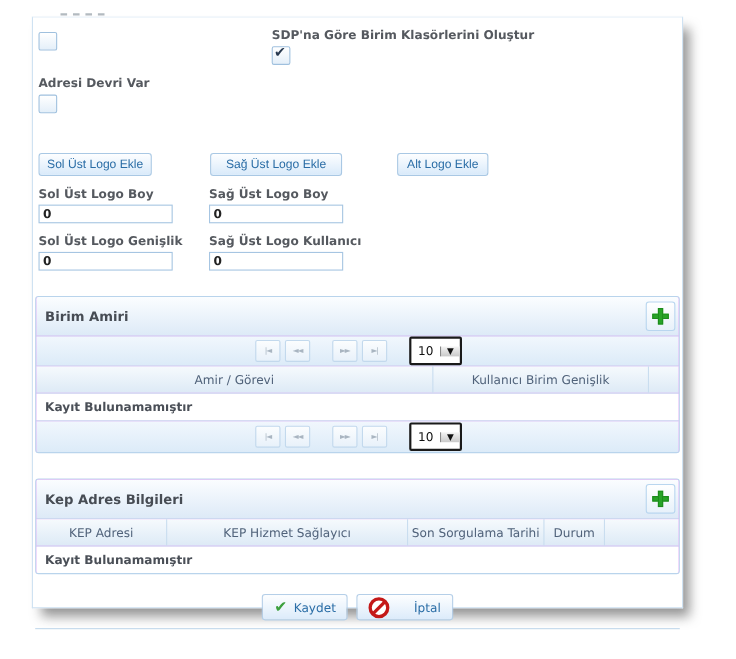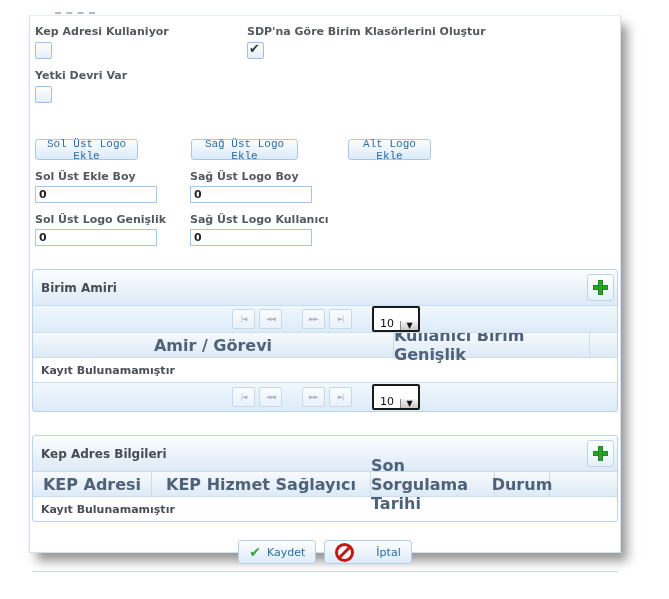--- a/index.html
+++ b/index.html
@@ -18,23 +18,23 @@
   .cb-row{display:flex;padding-left:3px;}
   .cb-group{display:flex;flex-direction:column;}
   .cb-group.first{width:212px;}
   .checkbox{width:15px;height:15px;margin-top:4px;border:1px solid #9fc0de;border-radius:2px;
     background:linear-gradient(#ffffff,#e4eff9);position:relative;cursor:pointer;}
   .checkbox .tick{position:absolute;left:1px;top:-2px;font-size:13px;font-weight:700;color:#28394f;line-height:15px;}
 
   .btn-row{display:flex;margin-top:36px;padding-left:3px;}
   .btn{box-sizing:border-box;height:21px;border:1px solid #a9c8e4;border-radius:3px;
     background:linear-gradient(#fdfeff,#d9eafa);color:#2a6da6;font-size:11px;
-    font-family:Liberation Mono, monospace;display:flex;align-items:center;justify-content:center;cursor:pointer;}
+    font-family:Liberation Sans, sans-serif;display:flex;align-items:center;justify-content:center;cursor:pointer;}
   .btn.b1{width:103px;}
-  .btn.b2{width:107px;margin-left:53px;}
+  .btn.b2{width:120px;margin-left:53px;}
   .btn.b3{width:83px;margin-left:50px;}
 
   .fld-row{display:flex;padding-left:3px;}
   .fld-col{width:155px;}
   .fld-lbl{margin-top:10px;}
   .txt-input{box-sizing:border-box;margin-top:3px;width:122px;height:17px;border:1px solid #a6c5e2;
     font-family:inherit;font-size:11px;font-weight:700;color:#222;padding:0 3px;background:#fff;}
 
   .panel{margin-top:23px;border:1px solid #b9d4ec;border-radius:3px;background:#f0abfc;overflow:hidden;}
   .panel.kep{}
@@ -48,28 +48,28 @@
   .plus::after{content:'';position:absolute;left:5px;top:0;width:5px;height:15px;background:#27a427;box-shadow:0 0 0 1px #1d8a1d inset;}
 
   .pagbar{height:26px;background:linear-gradient(#f1f7fd,#dcebf8);border-bottom:1px solid #cfe1f1;
     display:flex;align-items:center;justify-content:center;position:relative;}
   .pagbar.bottom{height:28px;border-bottom:none;border-top:1px solid #cfe1f1;}
   .pbtn{width:21px;height:18px;margin:0 2px;border:1px solid #c3d9ed;border-radius:2px;
     background:linear-gradient(#fbfdfe,#e8f1fa);color:#a9b5c1;font-size:7px;font-family:inherit;
     display:flex;align-items:center;justify-content:center;cursor:default;letter-spacing:-1px;}
   .pgap{width:16px;}
   .select-fake{margin-left:18px;height:22px;border:2px solid #1a1a1a;border-radius:2px;background:#fff;
-    display:flex;align-items:flex-end;cursor:pointer;}
+    display:flex;align-items:center;cursor:pointer;}
   .select-val{width:26px;display:flex;align-items:center;justify-content:center;font-size:11px;color:#111;}
   .select-arrow{width:17px;background:linear-gradient(#f4f4f4,#c9c9c9);border-left:1px solid #8a8a8a;
     display:flex;align-items:center;justify-content:center;font-size:8px;color:#111;}
 
   .thead{display:flex;background:linear-gradient(#f6fafd,#ddeaf6);border-bottom:1px solid #c9ddef;}
   .th{box-sizing:border-box;height:24px;display:flex;align-items:center;justify-content:center;
-    font-size:16px;font-weight:700;color:#50627a;border-right:1px solid #c9ddef;}
+    font-size:11px;font-weight:400;color:#50627a;border-right:1px solid #c9ddef;}
   .th:last-child{border-right:none;}
   .trow{height:24px;display:flex;align-items:center;background:#fff;}
   .trow .empty-msg{font-size:11px;font-weight:700;color:#4a4f57;padding-left:8px;}
 
   .actions{display:flex;justify-content:center;margin-top:18px;}
   .action-btn{box-sizing:border-box;height:24px;border:1px solid #b5cfe8;border-radius:3px;
     background:linear-gradient(#fdfeff,#dcebfa);color:#2a6da6;font-size:11px;font-family:inherit;
     display:flex;align-items:center;padding:0 10px;cursor:pointer;}
   .action-btn + .action-btn{margin-left:8px;gap:16px;}
   .check-ic{color:#3da03d;font-size:14px;font-weight:700;margin-right:6px;line-height:1;}
@@ -81,45 +81,44 @@
 </head>
 <body>
 
 <div class="stage">
   <div class="remnant"></div>
 
   <div class="main-panel">
 
     <div class="cb-row">
       <div class="cb-group first">
-        <span class="lbl">Kep Adresi Kullaniyor</span>
         <span class="checkbox"></span>
       </div>
       <div class="cb-group">
         <span class="lbl">SDP'na Göre Birim Klasörlerini Oluştur</span>
         <span class="checkbox">
           <span class="tick">✔</span>
         </span>
       </div>
     </div>
     <div class="cb-row" style="margin-top:10px">
       <div class="cb-group">
-        <span class="lbl">Yetki Devri Var</span>
+        <span class="lbl">Adresi Devri Var</span>
         <span class="checkbox"></span>
       </div>
     </div>
 
     <div class="btn-row">
       <button class="btn b1">Sol Üst Logo Ekle</button>
       <button class="btn b2">Sağ Üst Logo Ekle</button>
       <button class="btn b3">Alt Logo Ekle</button>
     </div>
 
     <div class="fld-row fld-lbl">
-      <div class="fld-col lbl">Sol Üst Ekle Boy</div>
+      <div class="fld-col lbl">Sol Üst Logo Boy</div>
       <div class="fld-col lbl">Sağ Üst Logo Boy</div>
     </div>
     <div class="fld-row">
       <div class="fld-col"><input class="txt-input" value="0" style=""></div>
       <div class="fld-col"><input class="txt-input" value="0" style=""></div>
     </div>
     <div class="fld-row fld-lbl">
       <div class="fld-col lbl">Sol Üst Logo Genişlik</div>
       <div class="fld-col lbl">Sağ Üst Logo Kullanıcı</div>
     </div>

